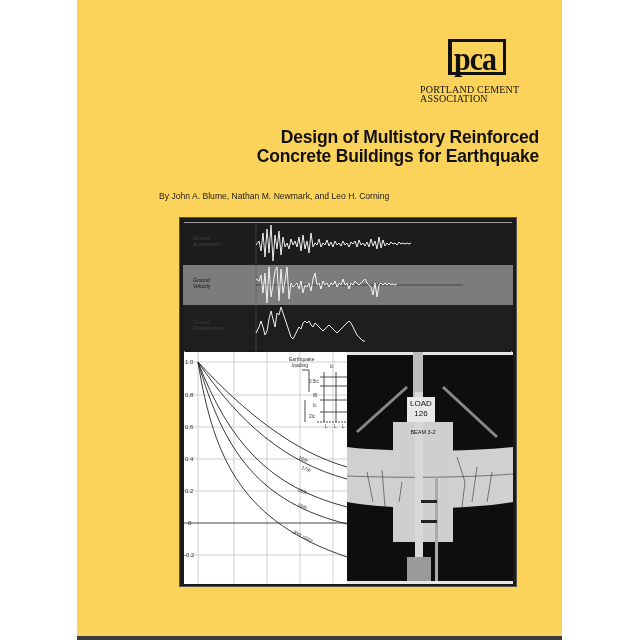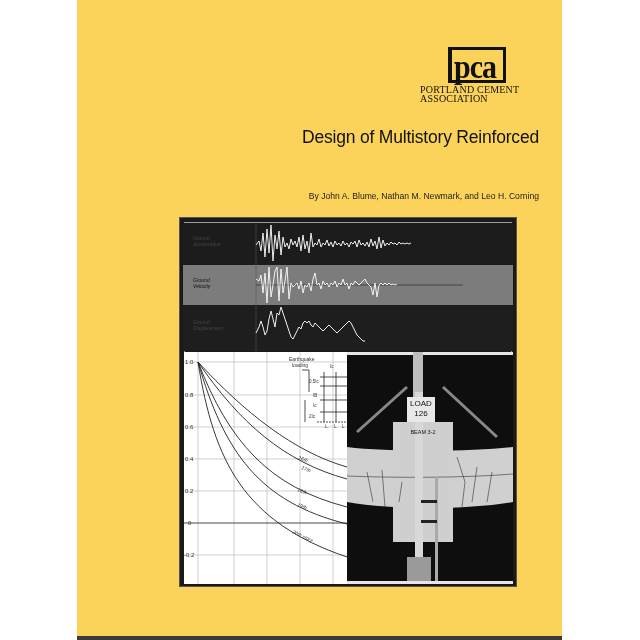--- a/index.html
+++ b/index.html
@@ -1,24 +1,24 @@
 <!DOCTYPE html>
 <html><head>
   <meta charset="utf-8">
   <style>
     html, body { margin: 0; padding: 0; background: #ffffff; }
     body { width: 640px; height: 640px; position: relative; overflow: hidden; font-family: "Liberation Sans", sans-serif; }
     .cover { position: absolute; left: 77px; top: 0; width: 485px; height: 637px; background: #fcd35a; }
     .cover-bottom-edge { position: absolute; left: 77px; top: 636px; width: 485px; height: 4px; background: #3b3b3b; }
-    .logo-box { position: absolute; left: 448px; top: 47px; width: 78px; height: 40px; }
+    .logo-box { position: absolute; left: 448px; top: 39px; width: 78px; height: 40px; }
     .logo-mark { position: absolute; left: 0; top: 0; width: 58px; height: 36px; border: 3px solid #111; border-left-width: 4px; box-sizing: border-box; background: transparent; }
     .logo-text { position: absolute; left: 6px; top: 0px; font-family: "Liberation Serif", serif; font-size: 30px; font-weight: bold; color: #111; letter-spacing: -1px; line-height: 34px; transform: scaleY(1.15); transform-origin: top left; }
     .org-name { position: absolute; left: 420px; top: 85px; width: 120px; font-family: "Liberation Serif", serif; font-size: 10px; color: #111; line-height: 9px; letter-spacing: 0.2px; }
-    .title { position: absolute; right: 101px; top: 128px; width: 380px; text-align: right; font-family: "Liberation Sans", sans-serif; font-weight: normal; font-size: 17.5px; line-height: 18.5px; color: #111; letter-spacing: -0.2px; }
-    .authors { position: absolute; right: 101px; top: 191px; width: 380px; text-align: right; font-size: 8.6px; color: #222; }
+    .title { position: absolute; right: 101px; top: 128px; width: 380px; text-align: right; font-family: "Liberation Sans", sans-serif; font-weight: bold; font-size: 17.5px; line-height: 18.5px; color: #111; letter-spacing: -0.2px; }
+    .authors { position: absolute; right: 101px; top: 191px; width: 380px; text-align: left; font-size: 8.6px; color: #222; }
     .figure-frame { position: absolute; left: 179px; top: 217px; width: 338px; height: 370px; background: #1a1a1a; border: 1px solid #555; box-sizing: border-box; }
     .figure-inner { position: absolute; left: 4px; top: 4px; right: 4px; bottom: 4px; border: 1px solid #9a9a9a; }
     .seis { position: absolute; left: 183px; top: 223px; width: 330px; height: 128px; }
     .seis-panel { position: absolute; left: 0; width: 330px; }
     .seis-accel { top: 0; height: 42px; background: #1c1c1c; }
     .seis-vel { top: 42px; height: 40px; background: #7c7c7c; }
     .seis-disp { top: 82px; height: 46px; background: #1e1e1e; }
     .seis-label { position: absolute; left: 10px; width: 50px; font-size: 5px; font-style: italic; line-height: 6px; }
     .seis-accel .seis-label, .seis-disp .seis-label { color: #444; }
     .seis-vel .seis-label { color: #111; }
@@ -38,20 +38,21 @@
   <div class="logo-mark"></div>
   <span class="logo-text">pca</span>
 </div>
 <div class="org-name">
   <div>PORTLAND CEMENT</div>
   <div>ASSOCIATION</div>
 </div>
 
 <div class="title">
   <div>Design of Multistory Reinforced</div>
+  <div>Concrete Buildings for Earthquake</div>
 </div>
 <div class="authors">By John A. Blume, Nathan M. Newmark, and Leo H. Corning</div>
 
 <div class="figure-frame">
   <div class="figure-inner"></div>
 </div>
 
 <div class="seis">
   <div class="seis-panel seis-accel">
     <div class="seis-label" style="top:12px;">

